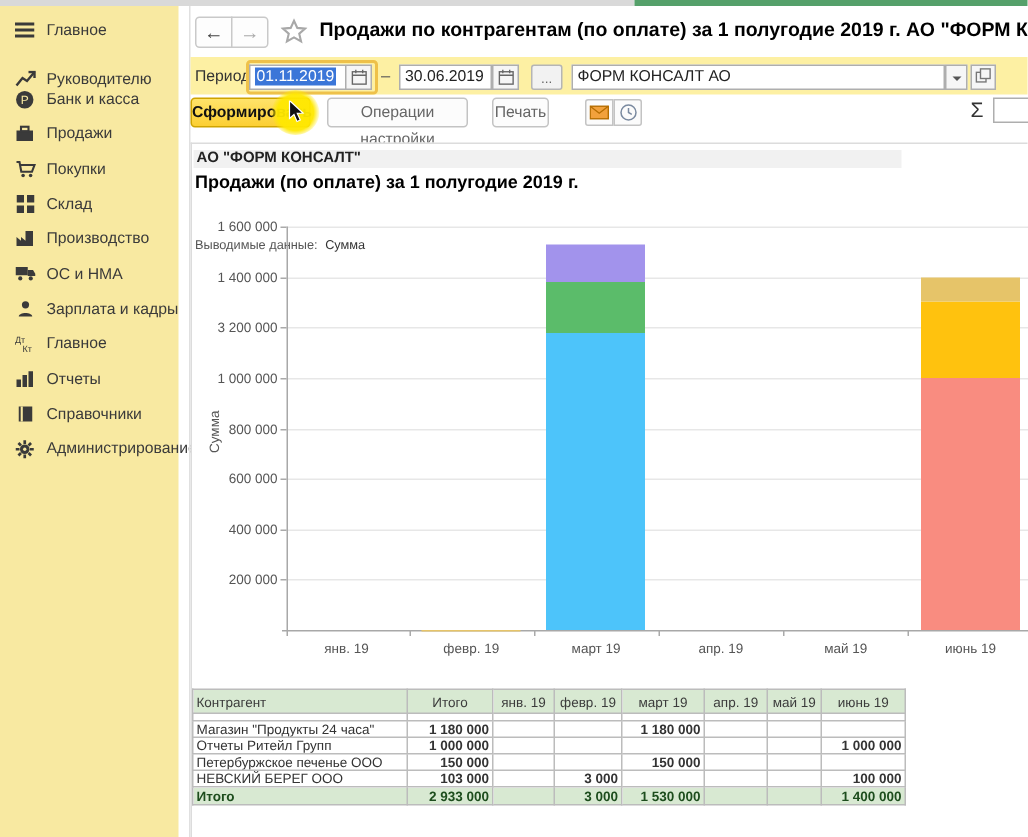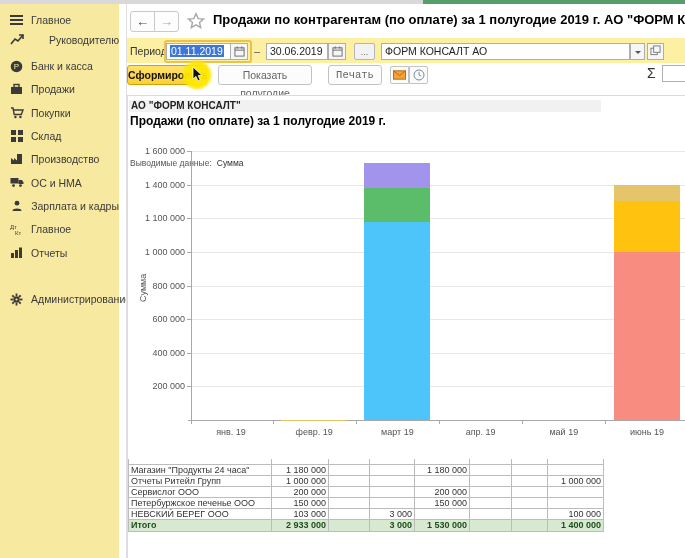--- a/index.html
+++ b/index.html
@@ -41,21 +41,21 @@
   .org-combo { left:381px; top:43px; width:249px; }
   .dd-btn { left:630px; top:43px; width:15px; height:17px; background:#f6f6f6; border:1px solid #aeaeae; cursor:pointer; }
   .dd-btn:after { content:""; position:absolute; left:4px; top:7px; border:3px solid transparent; border-top-color:#555; }
   .open-btn { left:647px; top:43px; width:17px; height:17px; background:#f6f6f6; border:1px solid #aeaeae; cursor:pointer; }
 
   
   .btn { position:absolute; top:65px; height:20px; border-radius:3px; font-size:10.5px; cursor:pointer; text-align:center; }
   .btn-generate { left:127px; width:80px; background:linear-gradient(#ffe36a,#fccf33); border:1px solid #cfa400; font-weight:bold; color:#111; line-height:18px; }
   .btn-plain { background:#fcfcfc; border:1px solid #c3c3c3; color:#666; line-height:18px; }
   .btn-settings { left:218px; width:94px; }
-  .btn-print { left:328px; width:54px;font-family:Liberation Mono, monospace; }
+  .btn-print { left:328px; width:38px; }
   .mini-btn { position:absolute; top:66px; width:19px; height:18px; background:#fbfbfb; border:1px solid #c3c3c3; display:flex; align-items:center; justify-content:center; cursor:pointer; }
   .mb-mail { left:390px; border-radius:2px 0 0 2px; }
   .mb-clock { left:409px; border-radius:0 2px 2px 0; }
   .sigma { left:647px; top:65px; font-size:14px; color:#333; }
   .sum-fld { left:662px; top:65px; width:30px; }
 
   
   .report { left:127px; top:95px; width:558px; height:463px; background:#fff; border-left:1px solid #dcdcdc; border-top:1px solid #dcdcdc; }
   .company-band { left:1px; top:4px; width:472px; height:12px; background:#f1f1f1; font-size:10px; font-weight:bold; line-height:12px; padding-left:2px; color:#222; }
   .rep-title { left:2px; top:18px; font-size:12px; font-weight:bold; color:#000; }
@@ -73,21 +73,21 @@
   .xcat { position:absolute; width:66px; text-align:center; font-size:9px; color:#555; }
   .ylab { position:absolute; font-size:9px; color:#555; transform:rotate(-90deg); transform-origin:left top; }
 
   
   .rep-table { position:absolute; left:0; top:363px; border-collapse:collapse; table-layout:fixed; }
   .rep-table td, .rep-table th { border:1px solid #bcbcbc; font-size:9px; overflow:hidden; white-space:nowrap; padding:0 2px; }
   .rep-table th { background:#d8e9d2; color:#3c3c3c; font-weight:normal; height:16px; text-align:center; }
   .rep-table th:first-child { text-align:left; }
   .rep-table .spacer td { height:5px; border-top:none; }
   .rep-table .drow td { height:10px; color:#333; }
-  .rep-table .num { text-align:right; }
+  .rep-table .num { text-align:right;font-weight:bold; }
   .rep-table .trow td { background:#d8e9d2; font-weight:bold; color:#1d4d1d; height:12px; }
 
   
   .cursor-halo { left:181px; top:60px; width:32px; height:30px; border-radius:50%; background:radial-gradient(circle,#ffe800 0%,#ffe800 55%,rgba(255,232,0,0) 75%); opacity:.95; }
   .cursor { left:192px; top:67px; width:12px; height:16px; }
 </style>
 </head>
 <body>
 
 <div class="abs topstrip-gray"></div>
@@ -99,21 +99,21 @@
         <svg width="13" height="12" viewBox="0 0 13 12">
           <g fill="#3a3a3a">
             <rect y="1" width="13" height="2"></rect>
             <rect y="5" width="13" height="2"></rect>
             <rect y="9" width="13" height="2"></rect>
           </g>
         </svg>
       </span>
       <span class="lbl">Главное</span>
     </div>
-    <div class="side-item" style="top: 25px; gap: 18px;">
+    <div class="side-item" style="top: 38px;">
       <span class="ic">
         <svg width="14" height="12" viewBox="0 0 14 12">
           <path d="M1 10 L5 5 L8 7 L13 1" fill="none" stroke="#3a3a3a" stroke-width="1.6"></path>
           <path d="M9 1 H13 V5" fill="none" stroke="#3a3a3a" stroke-width="1.6"></path>
         </svg>
       </span>
       <span class="lbl">Руководителю</span>
     </div>
     <div class="side-item" style="top: 51.6px;">
       <span class="ic">
@@ -168,21 +168,21 @@
       <span class="ic">
         <svg width="14" height="11" viewBox="0 0 14 11">
           <rect x="0.5" y="1" width="8" height="5.5" fill="#3a3a3a"></rect>
           <path d="M8.5 3 H12 L13.5 5.5 V7 H8.5 Z" fill="#3a3a3a"></path>
           <circle cx="3.5" cy="8.6" r="1.4" fill="#3a3a3a"></circle>
           <circle cx="10.5" cy="8.6" r="1.4" fill="#3a3a3a"></circle>
         </svg>
       </span>
       <span class="lbl">ОС и НМА</span>
     </div>
-    <div class="side-item" style="top: 191.4px; justify-content: space-between;">
+    <div class="side-item" style="top: 191.4px;">
       <span class="ic">
         <svg width="12" height="12" viewBox="0 0 12 12">
           <circle cx="6" cy="3.2" r="2.4" fill="#3a3a3a"></circle>
           <path d="M1.5 11 C1.5 7.8 10.5 7.8 10.5 11 Z" fill="#3a3a3a"></path>
         </svg>
       </span>
       <span class="lbl">Зарплата и кадры</span>
     </div>
     <div class="side-item" style="top: 214.7px;">
       <span class="ic">
@@ -197,20 +197,29 @@
       <span class="ic">
         <svg width="13" height="12" viewBox="0 0 13 12">
           <g fill="#3a3a3a">
             <rect x="1" y="6" width="3" height="5"></rect>
             <rect x="5" y="3" width="3" height="8"></rect>
             <rect x="9" y="0.5" width="3" height="10.5"></rect>
           </g>
         </svg>
       </span>
       <span class="lbl">Отчеты</span>
+    </div>
+    <div class="side-item" style="top: 261.3px;">
+      <span class="ic">
+        <svg width="12" height="12" viewBox="0 0 12 12">
+          <rect x="1.5" y="1" width="9" height="10" fill="#3a3a3a"></rect>
+          <rect x="2.8" y="1" width="1.4" height="10" fill="#f8e9a1"></rect>
+        </svg>
+      </span>
+      <span class="lbl">Справочники</span>
     </div>
     <div class="side-item" style="top: 284.6px;">
       <span class="ic">
         <svg width="13" height="13" viewBox="0 0 13 13">
           <g fill="#3a3a3a">
             <circle cx="6.5" cy="6.5" r="3.2"></circle>
             <g stroke="#3a3a3a" stroke-width="1.8">
               <line x1="6.5" y1="0.5" x2="6.5" y2="3"></line>
               <line x1="6.5" y1="10" x2="6.5" y2="12.5"></line>
               <line x1="0.5" y1="6.5" x2="3" y2="6.5"></line>
@@ -264,21 +273,21 @@
 <div class="abs fld org-combo">ФОРМ КОНСАЛТ АО</div>
 <button class="abs dd-btn"></button>
 <button class="abs open-btn">
   <svg width="11" height="11" viewBox="0 0 12 12">
       <rect x="1" y="3.5" width="7" height="7" fill="none" stroke="#777"></rect>
       <rect x="4" y="1" width="7" height="7" fill="#f6f6f6" stroke="#777"></rect>
     </svg>
 </button>
 
 <button class="btn btn-generate">Сформировать</button>
-<button class="btn btn-plain btn-settings">Показать полугодие</button>
+<button class="btn btn-plain btn-settings">Операции настройки</button>
 <button class="btn btn-plain btn-print">Печать</button>
 <button class="mini-btn mb-mail">
   <svg width="13" height="10" viewBox="0 0 14 10">
       <rect x="0.5" y="0.5" width="13" height="9" fill="#f2a13c" stroke="#b56d00"></rect>
       <path d="M0.5 0.5 L7 5.5 L13.5 0.5" fill="none" stroke="#b56d00"></path>
     </svg>
 </button>
 <button class="mini-btn mb-clock">
   <svg width="12" height="12" viewBox="0 0 12 12">
       <circle cx="6" cy="6" r="5" fill="none" stroke="#7a8aa0"></circle>
@@ -303,21 +312,21 @@
       <div class="ytick-mark" style="left:59px;top:223.1px"></div>
       <div class="ytick-lbl" style="left:2px;top:218.1px">600 000</div>
       <div class="gridline" style="left:63px;top:189.5px;width:495px"></div>
       <div class="ytick-mark" style="left:59px;top:189.5px"></div>
       <div class="ytick-lbl" style="left:2px;top:184.5px">800 000</div>
       <div class="gridline" style="left:63px;top:155.9px;width:495px"></div>
       <div class="ytick-mark" style="left:59px;top:155.9px"></div>
       <div class="ytick-lbl" style="left:2px;top:150.9px">1 000 000</div>
       <div class="gridline" style="left:63px;top:122.3px;width:495px"></div>
       <div class="ytick-mark" style="left:59px;top:122.3px"></div>
-      <div class="ytick-lbl" style="left:2px;top:117.3px">1 100 000</div>
+      <div class="ytick-lbl" style="left:2px;top:117.3px">3 200 000</div>
       <div class="gridline" style="left:63px;top:88.6px;width:495px"></div>
       <div class="ytick-mark" style="left:59px;top:88.6px"></div>
       <div class="ytick-lbl" style="left:2px;top:83.6px">1 400 000</div>
       <div class="gridline" style="left:63px;top:55.0px;width:495px"></div>
       <div class="ytick-mark" style="left:59px;top:55.0px"></div>
       <div class="ytick-lbl" style="left:2px;top:50.0px">1 600 000</div>
       <div class="axis-v" style="left:63px;top:55px;height:273px"></div>
       <div class="axis-h" style="left:60px;top:324px;width:498px"></div>
       <div class="xcat" style="left:70.0px;top:331px">янв. 19</div>
       <div class="xtick-mark" style="left:144.6px;top:324px"></div>
@@ -344,20 +353,30 @@
         <col style="width:143px">
         <col style="width:57px">
         <col style="width:41px">
         <col style="width:45px">
         <col style="width:55px">
         <col style="width:42px">
         <col style="width:36px">
         <col style="width:56px">
       </colgroup>
       <tbody>
+        <tr>
+          <th>Контрагент</th>
+          <th>Итого</th>
+          <th>янв. 19</th>
+          <th>февр. 19</th>
+          <th>март 19</th>
+          <th>апр. 19</th>
+          <th>май 19</th>
+          <th>июнь 19</th>
+        </tr>
         <tr class="spacer">
           <td></td>
           <td></td>
           <td></td>
           <td></td>
           <td></td>
           <td></td>
           <td></td>
           <td></td>
         </tr>
@@ -373,30 +392,20 @@
         </tr>
         <tr class="drow">
           <td class="">Отчеты Ритейл Групп</td>
           <td class="num">1 000 000</td>
           <td class="num"></td>
           <td class="num"></td>
           <td class="num"></td>
           <td class="num"></td>
           <td class="num"></td>
           <td class="num">1 000 000</td>
-        </tr>
-        <tr class="drow">
-          <td class="">Сервислог ООО</td>
-          <td class="num">200 000</td>
-          <td class="num"></td>
-          <td class="num"></td>
-          <td class="num">200 000</td>
-          <td class="num"></td>
-          <td class="num"></td>
-          <td class="num"></td>
         </tr>
         <tr class="drow">
           <td class="">Петербуржское печенье ООО</td>
           <td class="num">150 000</td>
           <td class="num"></td>
           <td class="num"></td>
           <td class="num">150 000</td>
           <td class="num"></td>
           <td class="num"></td>
           <td class="num"></td>

